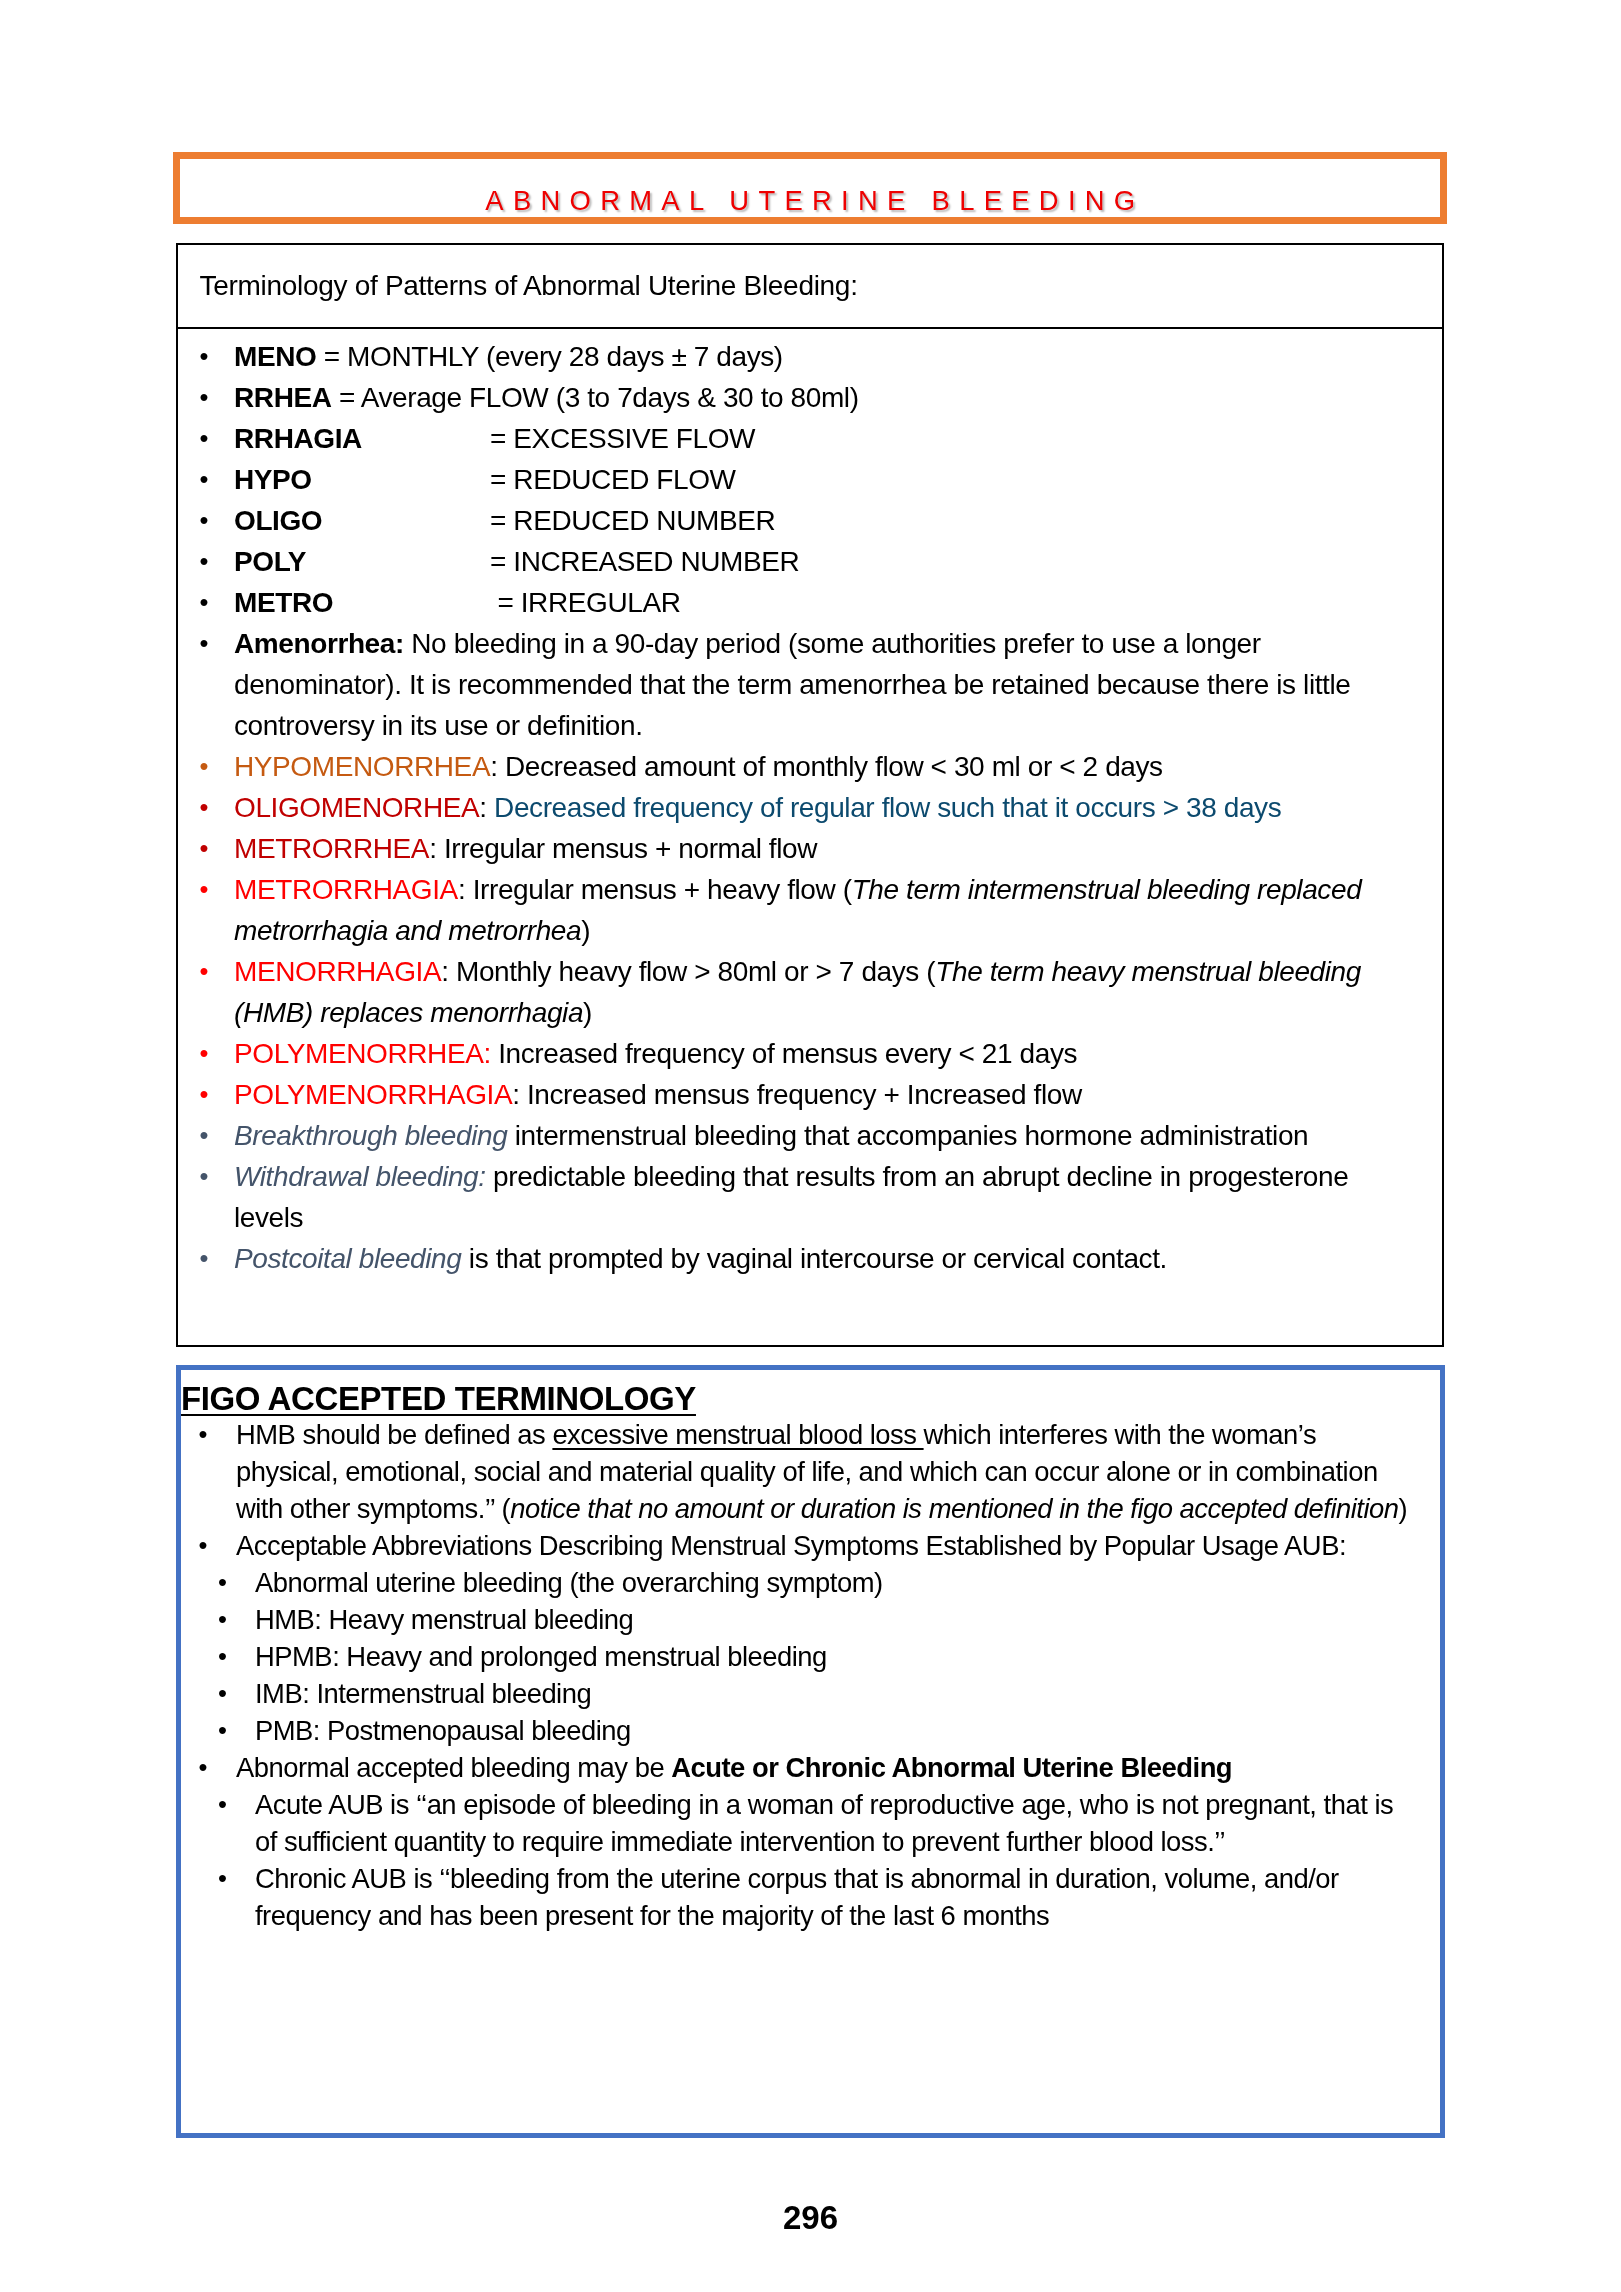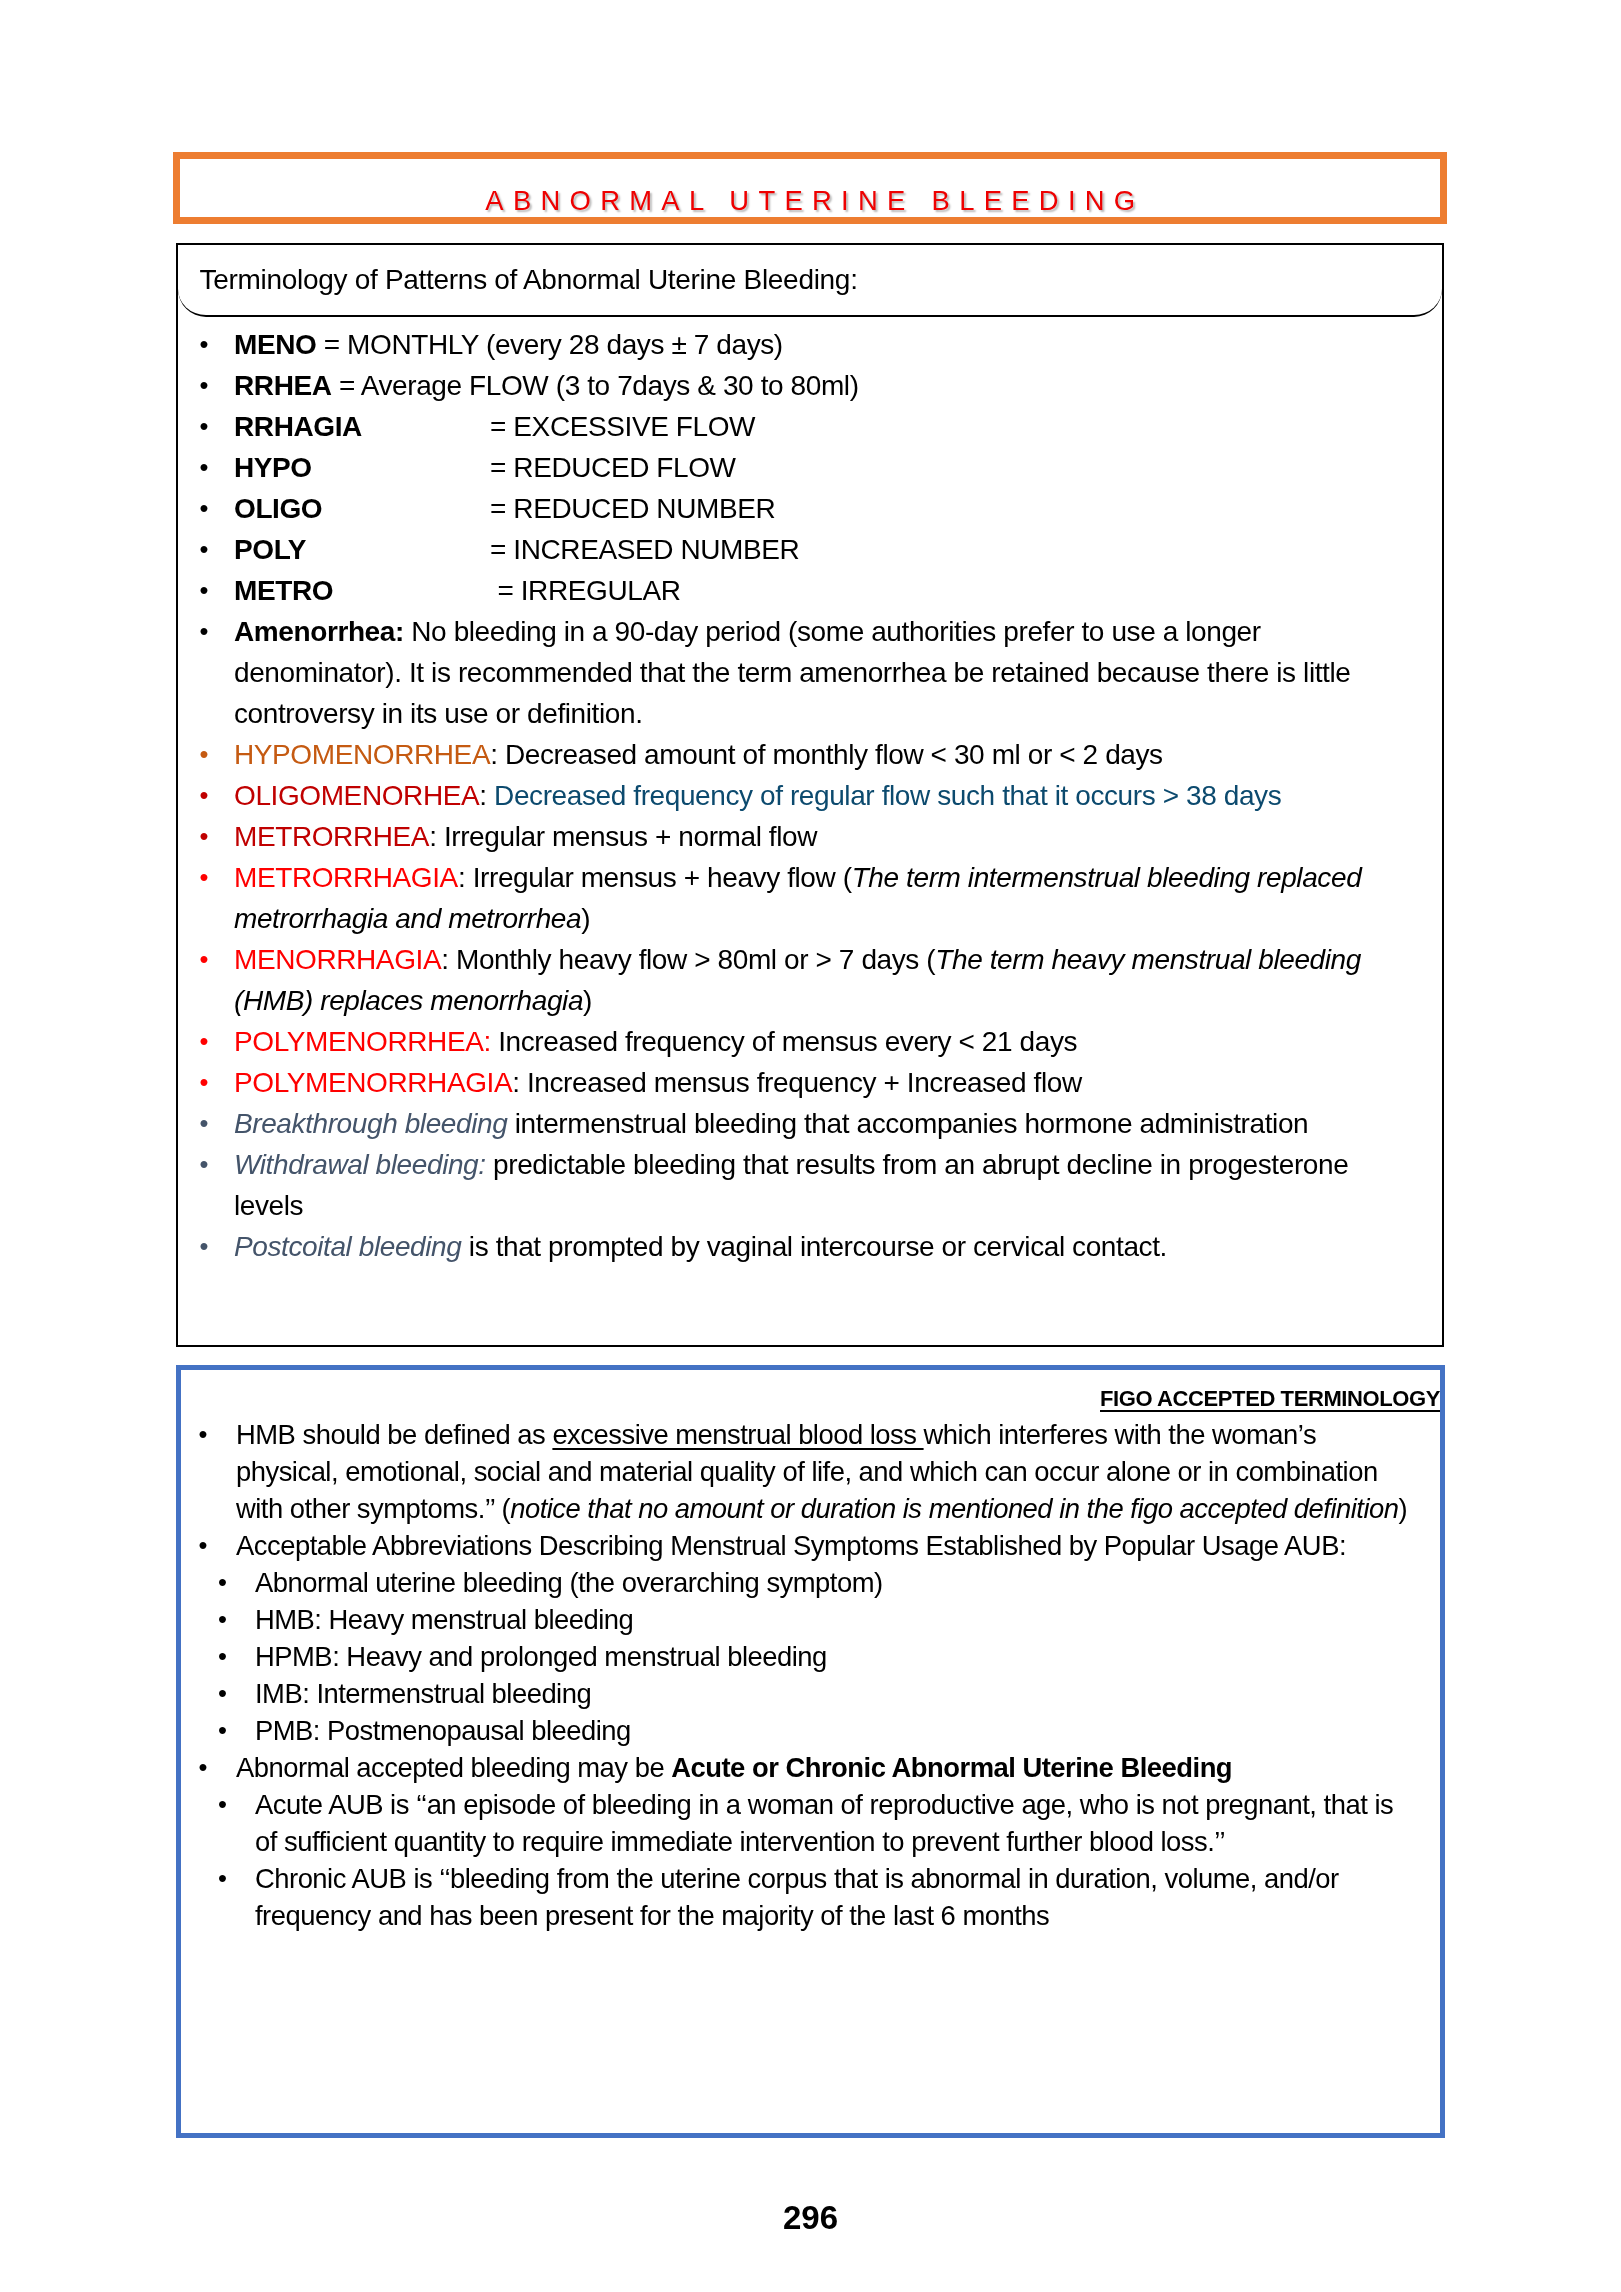--- a/index.html
+++ b/index.html
@@ -33,27 +33,26 @@
     
     .term-box {
       position: absolute;
       left: 176px; top: 243px;
       width: 1268px; height: 123px;
       height: 1104px;
       border: 2.9px solid #000;
       background: #fff;
     }
     .term-header {
-      height: 72px;
+      height: 84px;
       border-bottom: 2.9px solid #000;
       padding-left: 21.6px;
       display: flex; align-items: center;
       font-size: 28px;
       letter-spacing: -0.3px;
-      border-radius: 28px;
     }
     .term-list {
       list-style: none;
       padding: 6.9px 19.6px 0 0;
     }
     .term-list li {
       position: relative;
       padding-left: 56px;
       font-size: 28px;
       line-height: 41px;
@@ -77,23 +76,23 @@
     
     .figo-box {
       position: absolute;
       left: 176px; top: 1365px;
       width: 1269px; height: 773px;
       border: 5.9px solid #4472c4;
       background: #fff;
       padding-top: 10.8px;
     }
     .figo-title {
-      text-align: right;
+      text-align: left;
       font-weight: bold;
-      font-size: 22px;
+      font-size: 33px;
       line-height: 35px;
       letter-spacing: -0.4px;
       text-decoration: underline;
       text-underline-offset: 3.9px;
       text-decoration-thickness: 2px;
     }
     .figo-list { list-style: none; padding-right: 19.6px; }
     .figo-list li {
       position: relative;
       padding-left: 55px;

